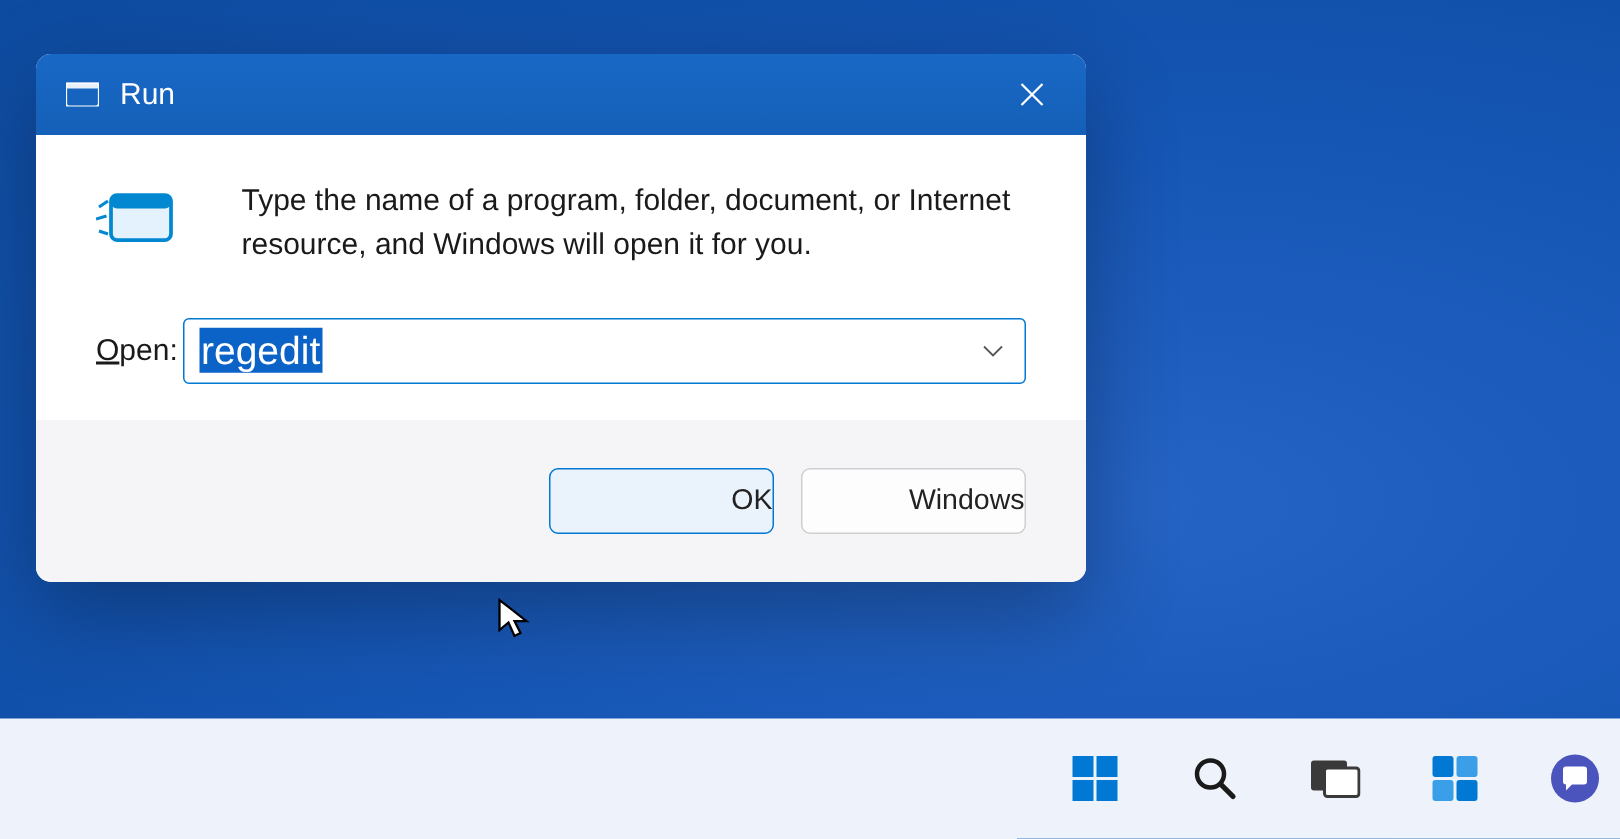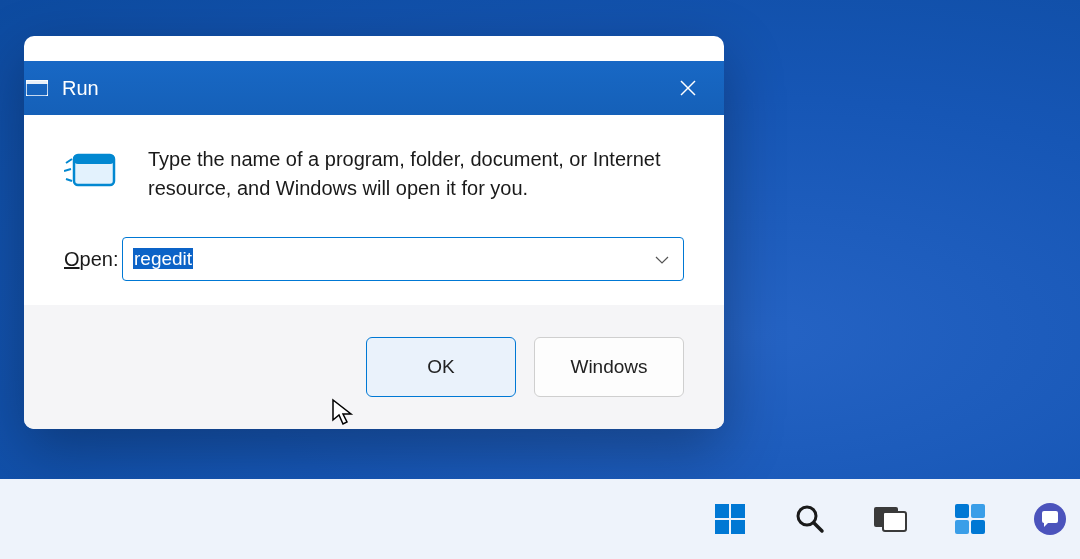--- a/index.html
+++ b/index.html
@@ -29,23 +29,22 @@
       background: #ffffff;
       border-radius: 10px;
       box-shadow: 0 20px 60px rgba(0,0,0,0.3);
       overflow: hidden;
     }
     .titlebar {
       height: 54px;
       background: linear-gradient(180deg, #1868c5 0%, #1560b8 100%);
       display: flex;
       align-items: center;
-      padding: 0 2px;
-      position: relative;
-      margin-top: 25px;
+      padding: 0 20px;
+      position: relative;
     }
     .titlebar-icon {
       width: 22px;
       height: 16px;
       margin-right: 14px;
     }
     .titlebar-title {
       color: #fff;
       font-size: 20px;
       font-weight: 400;
@@ -63,21 +62,21 @@
       cursor: pointer;
     }
     .close-btn svg { stroke: #fff; }
     .dialog-body {
       padding: 30px 40px 24px 40px;
       background: #fff;
     }
     .info-row {
       display: flex;
       align-items: flex-start;
-      gap: 28px;
+      gap: 41px;
       margin-bottom: 34px;
     }
     .run-icon {
       width: 56px;
       height: 44px;
       flex-shrink: 0;
       margin-top: 4px;
     }
     .info-text {
       font-size: 20px;
@@ -99,21 +98,21 @@
     }
     .combo-wrap {
       flex: 1;
       position: relative;
     }
     .combo-text {
       position: absolute;
       left: 10px;
       top: 50%;
       transform: translateY(-50%);
-      font-size: 19px;
+      font-size: 26px;
       pointer-events: none;
     }
     .combo-text .highlight {
       background: #0c63c7;
       color: #fff;
       padding: 0 1px;
     }
     .combo-box {
       width: 100%;
       height: 44px;
@@ -130,27 +129,28 @@
     }
     .dialog-footer {
       background: #f5f5f7;
       padding: 32px 40px 32px 40px;
       display: flex;
       justify-content: flex-end;
       gap: 18px;
     }
     .btn {
       width: 150px;
-      height: 60px;
+      height: 44px;
       border-radius: 6px;
       font-size: 19px;
       background: #fdfdfd;
       border: 1px solid #cfcfcf;
       cursor: pointer;
       color: #222;
+      text-align: right;
     }
     .btn.primary {
       background: #eaf2fb;
       border: 1.5px solid #0078d4;
     }
     .btn .underline {
       text-decoration: underline;
     }
     .cursor {
       position: absolute;

